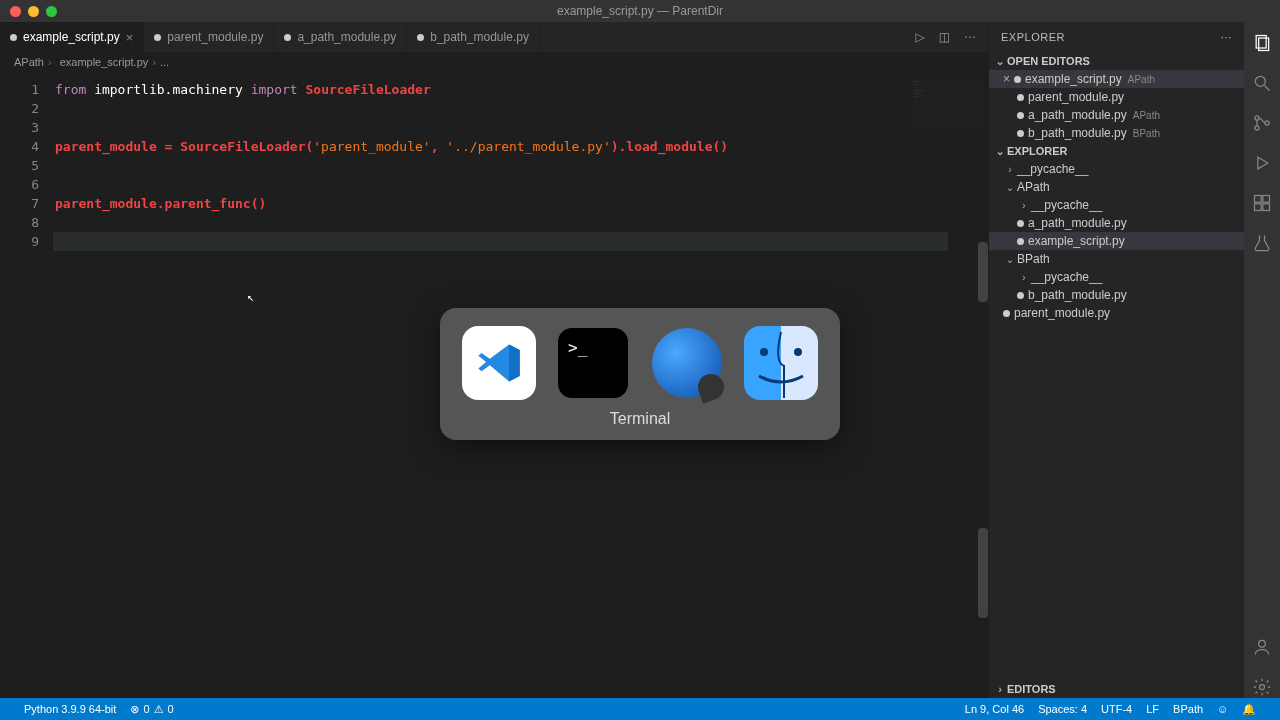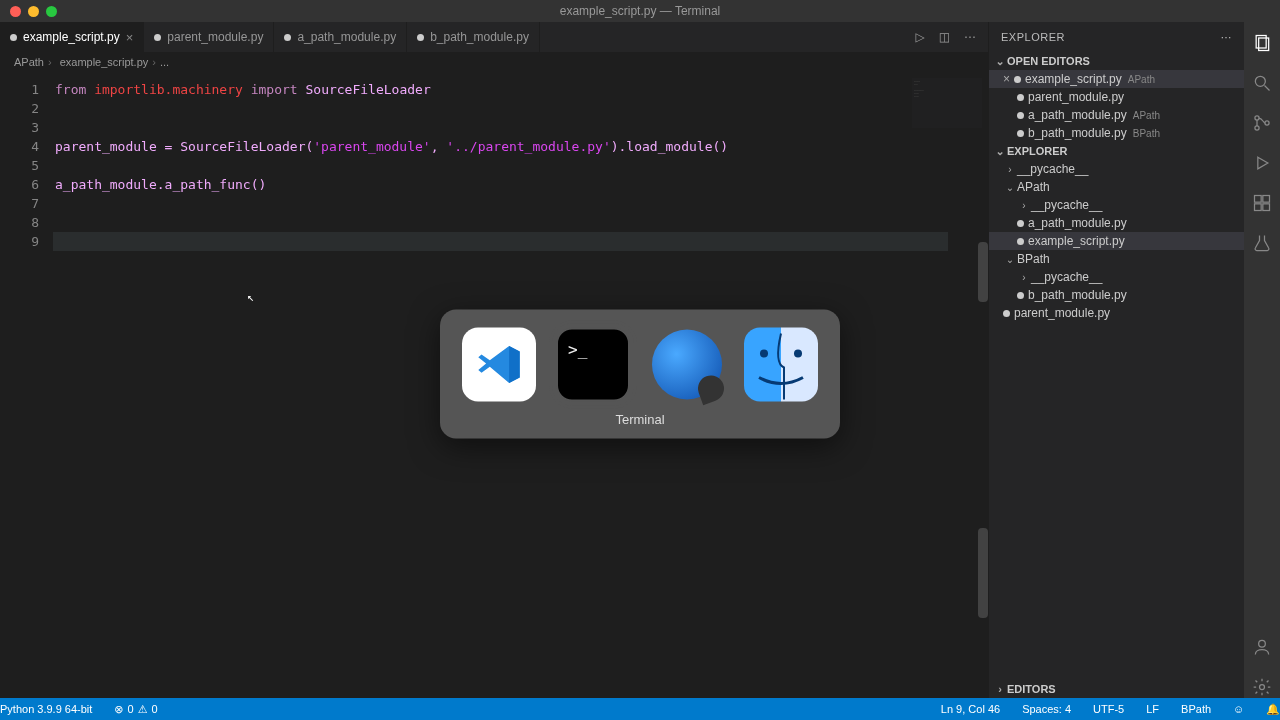--- a/index.html
+++ b/index.html
@@ -34,71 +34,71 @@
 
 .breadcrumb { height:20px; display:flex; align-items:center; padding-left:14px; gap:4px; color:#999; font-size:11px; }
 .breadcrumb .chev { color:#666; }
 
 .editor { position:relative; flex:1; display:flex; font-family:Menlo,Consolas,monospace; font-size:13px; }
 .gutter { width:55px; text-align:right; color:#858585; padding:8px 16px 0 0; line-height:19px; }
 .gutter div { height:19px; }
 .code { padding:8px 0 0 0; line-height:19px; position:relative; flex:1; }
 .code .ln { height:19px; white-space:pre; }
 .code .hl { background:#2a2d2e; position:absolute; left:-2px; right:40px; height:19px; z-index:-1; }
-.kw { color:#c586c0;text-align:right; } .str { color:#d946ef; } .id { color:#ef4444; } .plain { color:#f0abfc; }
+.kw { color:#c586c0;text-align:right; } .str { color:#f97316; } .id { color:#ffffff; } .plain { color:#ef4444;font-weight:bold; }
 .minimap { position:absolute; top:6px; right:6px; width:70px; height:50px; background:#252526; opacity:.4; color:#666; font-size:2px; line-height:3px; overflow:hidden; padding:2px; }
 .cursor-ptr { position:absolute; color:#fff; font-size:12px; }
 
 .side-header { height:30px; display:flex; align-items:center; padding:0 12px; color:#bbb; font-size:11px; letter-spacing:.5px; justify-content:space-between; }
 .sec-head { height:18px; display:flex; align-items:center; padding-left:4px; color:#ccc; font-size:11px; font-weight:600; }
 .sec-head .tw { width:14px; text-align:center; color:#aaa; }
 .tree { font-size:12px; }
 .tree .row { height:18px; display:flex; align-items:center; padding-left:4px; color:#ccc; }
 .tree .row.sel { background:#37373d; }
 .tree .row .tw { width:14px; text-align:center; color:#aaa; font-size:10px; }
 .tree .row .dotmod { width:7px; height:7px; border-radius:50%; background:#ccc; margin-right:4px; }
 .tree .row .badge { margin-left:6px; color:#888; font-size:10px; }
 .tree .row .close { margin-right:4px; color:#aaa; }
 .tree .ind { display:inline-block; }
 
-.status { height:22px; background:#007acc; color:#fff; display:flex; align-items:center; font-size:11px; padding:0 0; gap:22px; }
+.status { height:22px; background:#007acc; color:#fff; display:flex; align-items:center; font-size:11px; padding:0 24px; gap:14px; }
 .status .sp { flex:1; }
 .status .item { display:flex; align-items:center; gap:4px; }
 
 .dock {
   position:absolute; left:50%; top:52%; transform:translate(-50%,-50%);
   background:rgba(90,90,90,0.92); border-radius:16px; padding:18px 22px 12px;
   display:flex; flex-direction:column; align-items:center; box-shadow:0 8px 30px rgba(0,0,0,.5);
 }
 .dock-apps { display:flex; gap:20px; }
 .app { width:74px; height:74px; border-radius:16px; position:relative; display:flex; align-items:center; justify-content:center; }
 .app.selected { outline:3px solid #555; outline-offset:4px; border-radius:16px; background:#000; }
 .vscode-bg { background:#fff; }
 .vscode-logo { width:46px; height:46px; }
 .term-bg { background:#111; border:2px solid #555; }
 .term-prompt { position:absolute; top:10px; left:10px; color:#eee; font-family:monospace; font-size:16px; }
 .qt-bg { background:radial-gradient(circle at 35% 35%, #4aa9ff,#0a4aa8); border-radius:50%; position:relative; }
 .qt-bg::after { content:""; position:absolute; right:-2px; bottom:-2px; width:26px; height:26px; background:#333; border-radius:50% 50% 50% 0; transform:rotate(-20deg); }
 .finder-bg { background:linear-gradient(90deg,#38a4ff 50%,#d9e8ff 50%); }
 .finder-face { position:absolute; inset:0; }
-.dock-label { margin-top:10px; color:#ddd; font-size:13px; }
+.dock-label { margin-top:10px; color:#ddd; font-size:16px; }
 svg { display:block; }
 .right-scroll { position:absolute; right:0; top:170px; width:10px; height:60px; background:#424242; border-radius:4px; }
 .right-scroll2 { position:absolute; right:0; bottom:80px; width:10px; height:90px; background:#424242; border-radius:4px; }
 </style>
 </head>
 <body>
 
 <div class="titlebar">
   <div class="traffic">
     <div class="dot r"></div>
     <div class="dot y"></div>
     <div class="dot g"></div>
   </div>
-  <div class="title">example_script.py — Terminal</div>
+  <div class="title">example_script.py — ParentDir</div>
 </div>
 
 <div class="main">
   <div class="editor-area">
 
     <div class="tabs">
       <div class="tab active">
         <span class="dotmod"></span>
         <span>example_script.py</span>
         <span class="close">×</span>
@@ -143,22 +143,22 @@
           <div>8</div>
           <div>9</div>
       </div>
       <div class="code">
         <div class="hl" style="top:160px"></div>
         <div class="ln"><span class="kw">from</span><span class="id"> importlib.machinery </span><span class="kw">import</span><span class="plain"> SourceFileLoader</span></div>
         <div class="ln"></div>
         <div class="ln"></div>
         <div class="ln"><span class="plain">parent_module = SourceFileLoader(</span><span class="str">'parent_module'</span><span class="plain">, </span><span class="str">'../parent_module.py'</span><span class="plain">).load_module()</span></div>
         <div class="ln"></div>
-        <div class="ln"><span class="plain">a_path_module.a_path_func()</span></div>
         <div class="ln"></div>
+        <div class="ln"><span class="plain">parent_module.parent_func()</span></div>
       </div>
       <div class="minimap">▬▬▬▬▬<br>▬▬▬<br><br>▬▬▬▬▬▬▬▬<br>▬▬▬▬<br>▬▬▬▬</div>
       <div class="right-scroll"></div>
       <div class="right-scroll2"></div>
       <div class="cursor-ptr" style="left:247px; top:218px;">↖</div>
     </div>
   </div>
 
   <div class="sidebar">
     <div class="side-header">
@@ -312,21 +312,21 @@
   <div class="item">Python 3.9.9 64-bit</div>
   <div class="item">
     <span>⊗</span>
       <span>0</span>
     <span>⚠</span>
       <span>0</span>
   </div>
   <div class="sp"></div>
   <div class="item">Ln 9, Col 46</div>
   <div class="item">Spaces: 4</div>
-  <div class="item">UTF-5</div>
+  <div class="item">UTF-4</div>
   <div class="item">LF</div>
   <div class="item">BPath</div>
   <div class="item">☺</div>
   <div class="item">🔔</div>
 </div>
 
 <div class="dock">
   <div class="dock-apps">
     <div class="app vscode-bg">
       <svg class="vscode-logo" viewBox="0 0 100 100">

